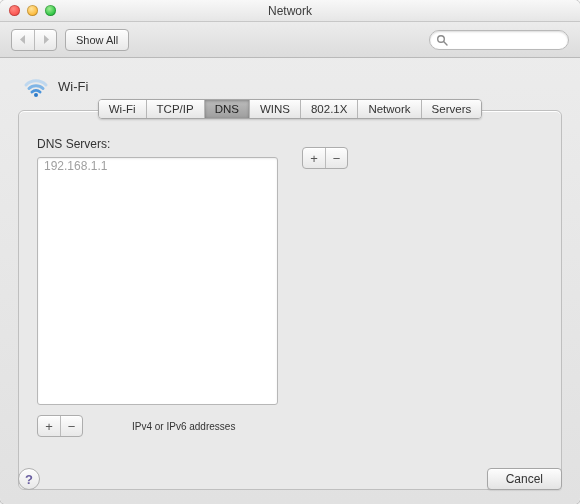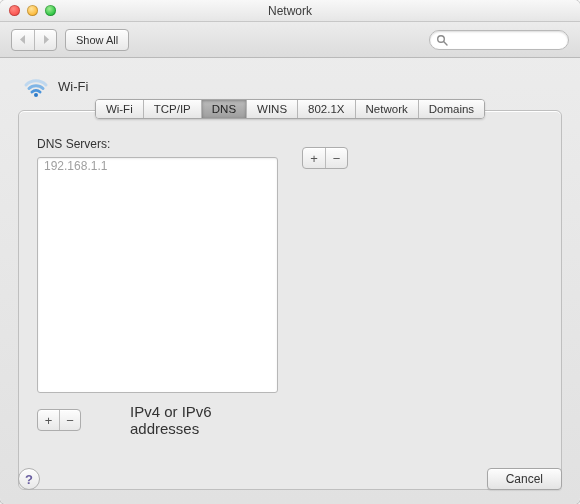--- a/index.html
+++ b/index.html
@@ -172,21 +172,21 @@
     background: linear-gradient(#fdfdfd, #e8e8e8);
     box-shadow: 0 1px 0 #fff inset;
   }
   .stepbtn {
     width: 22px; height: 20px;
     display:flex; align-items:center; justify-content:center;
     font-size: 13px; color: #555;
     cursor: default;
   }
   .stepbtn + .stepbtn { border-left: 1px solid #bbb; }
-  .hint { font-size: 15px; color: #333; margin-left: 39px; }
+  .hint { font-size: 10px; color: #333; margin-left: 39px; }
   .footer {
     position: absolute;
     left: 18px; right: 18px; bottom: 14px;
     display: flex; align-items: center;
   }
   .helpbtn {
     width: 22px; height: 22px;
     border-radius: 50%;
     border: 1px solid #b0b0b0;
     background: linear-gradient(#fdfdfd, #e8e8e8);
@@ -267,21 +267,21 @@
     <div class="panel">
 
       <div class="tabbar">
         <div class="tabseg" id="tabseg">
             <div class="tab">Wi-Fi</div>
             <div class="tab">TCP/IP</div>
             <div class="tab sel">DNS</div>
             <div class="tab">WINS</div>
             <div class="tab">802.1X</div>
             <div class="tab">Network</div>
-            <div class="tab">Domains</div>
+            <div class="tab">Servers</div>
           </div>
       </div>
 
       <div class="columns">
         <div class="col">
           <div class="col-label">DNS Servers:</div>
           <div class="listbox" id="dns-servers-list">
               <div class="item">192.168.1.1</div>
             </div>
           <div class="rowfoot">

